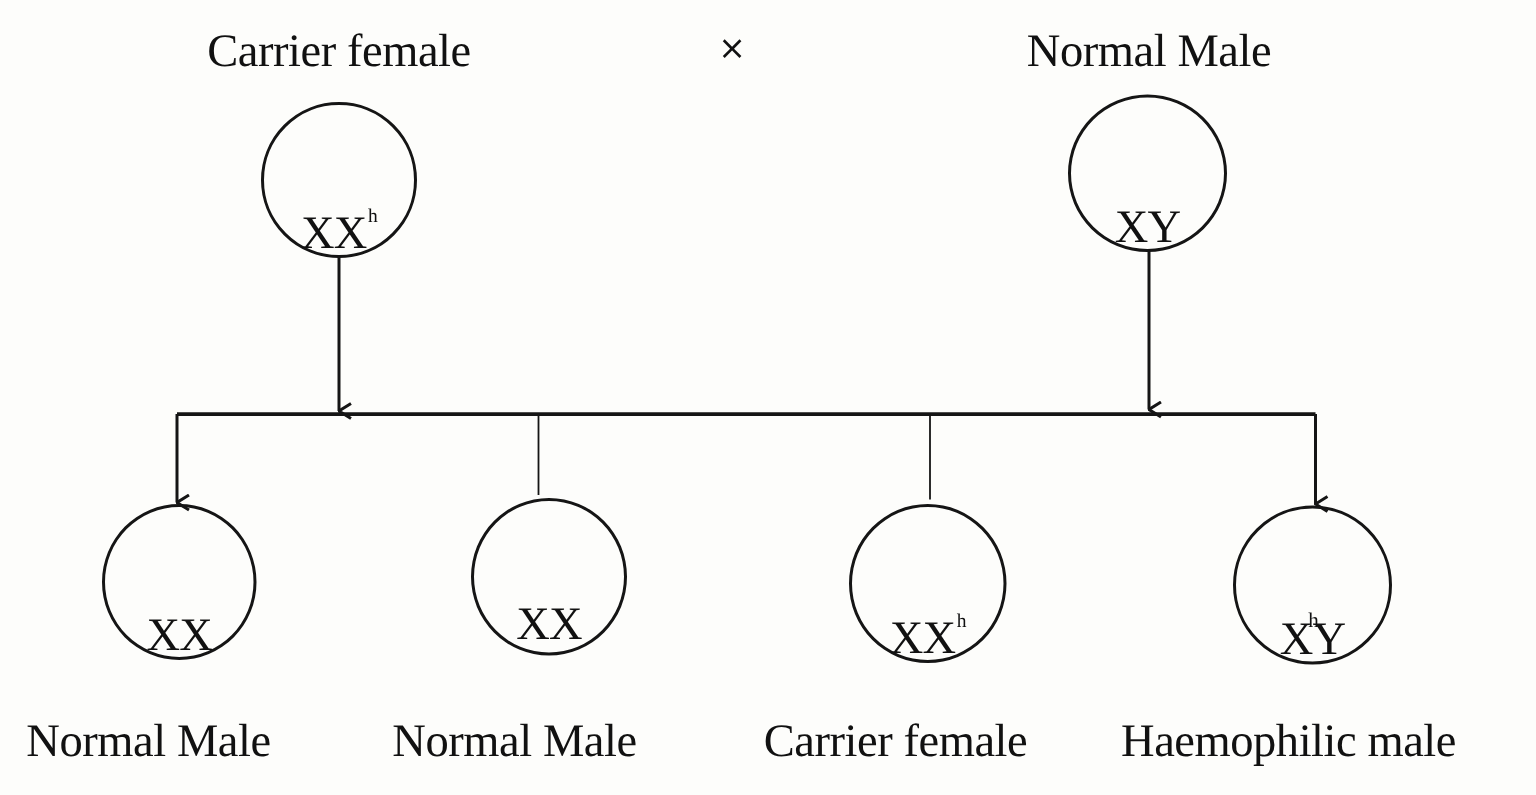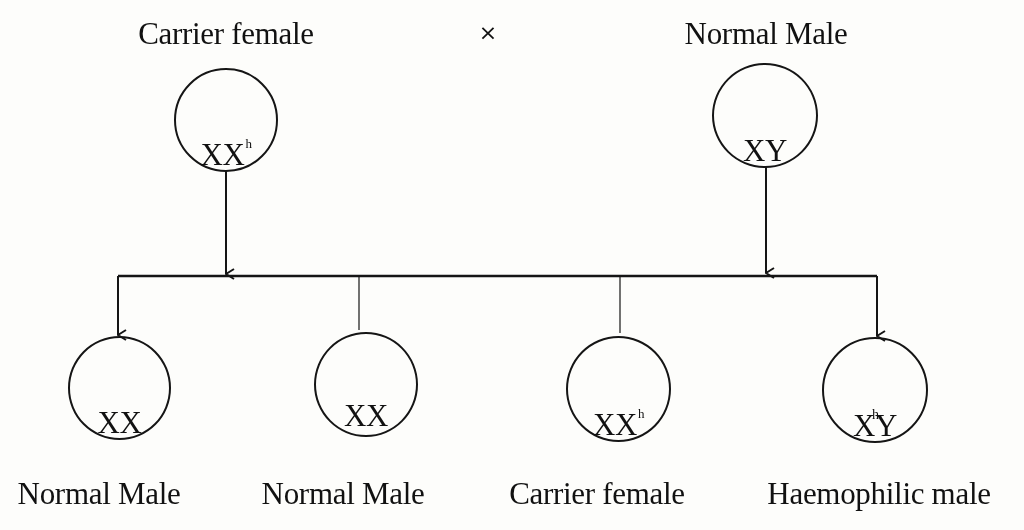--- a/index.html
+++ b/index.html
@@ -116,15 +116,15 @@
   <div class="node" style="left:566px; top:336px; width:105px; height:106px;">
     <span class="genotype"><span>XX</span><sup>h</sup></span>
   </div>
   <div class="node" style="left:822px; top:337px; width:106px; height:106px;">
     <span class="genotype"><span>XY</span><span class="mark">h</span></span>
   </div>
 
   <div class="label" style="left:99px; top:478px;">Normal Male</div>
   <div class="label" style="left:343px; top:478px;">Normal Male</div>
   <div class="label" style="left:597px; top:478px;">Carrier female</div>
-  <div class="label" style="left:879px; top:478px;">Haemophilic male</div>
+  <div class="label" style="left:859px; top:478px;">Haemophilic male</div>
 
 </div>
 
 </body></html>

